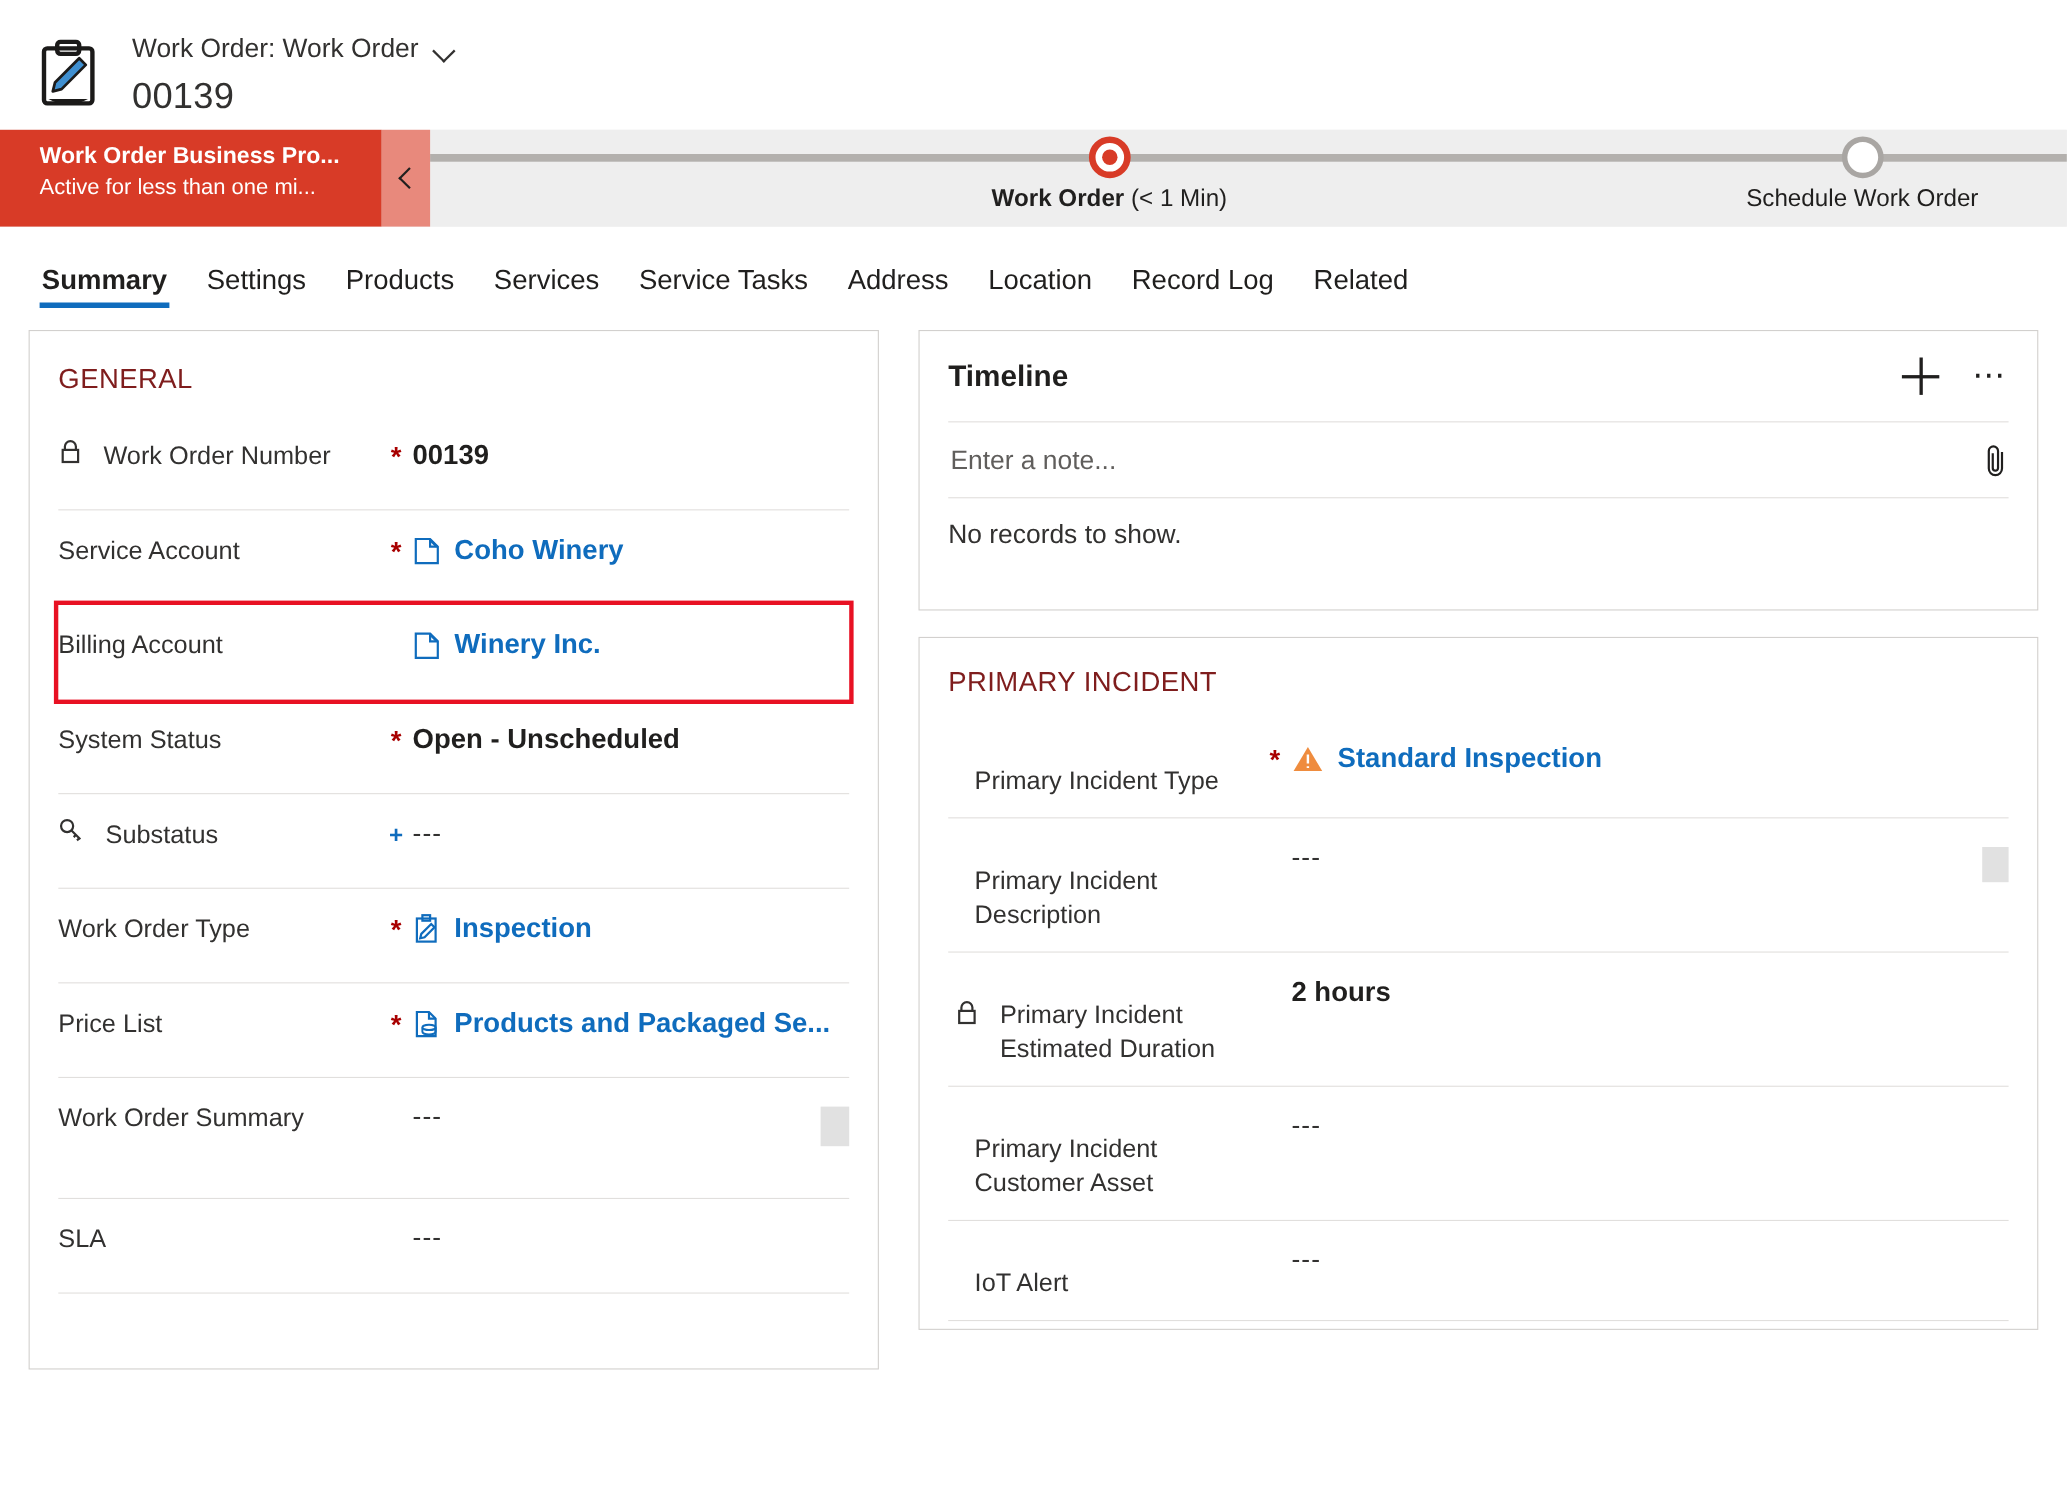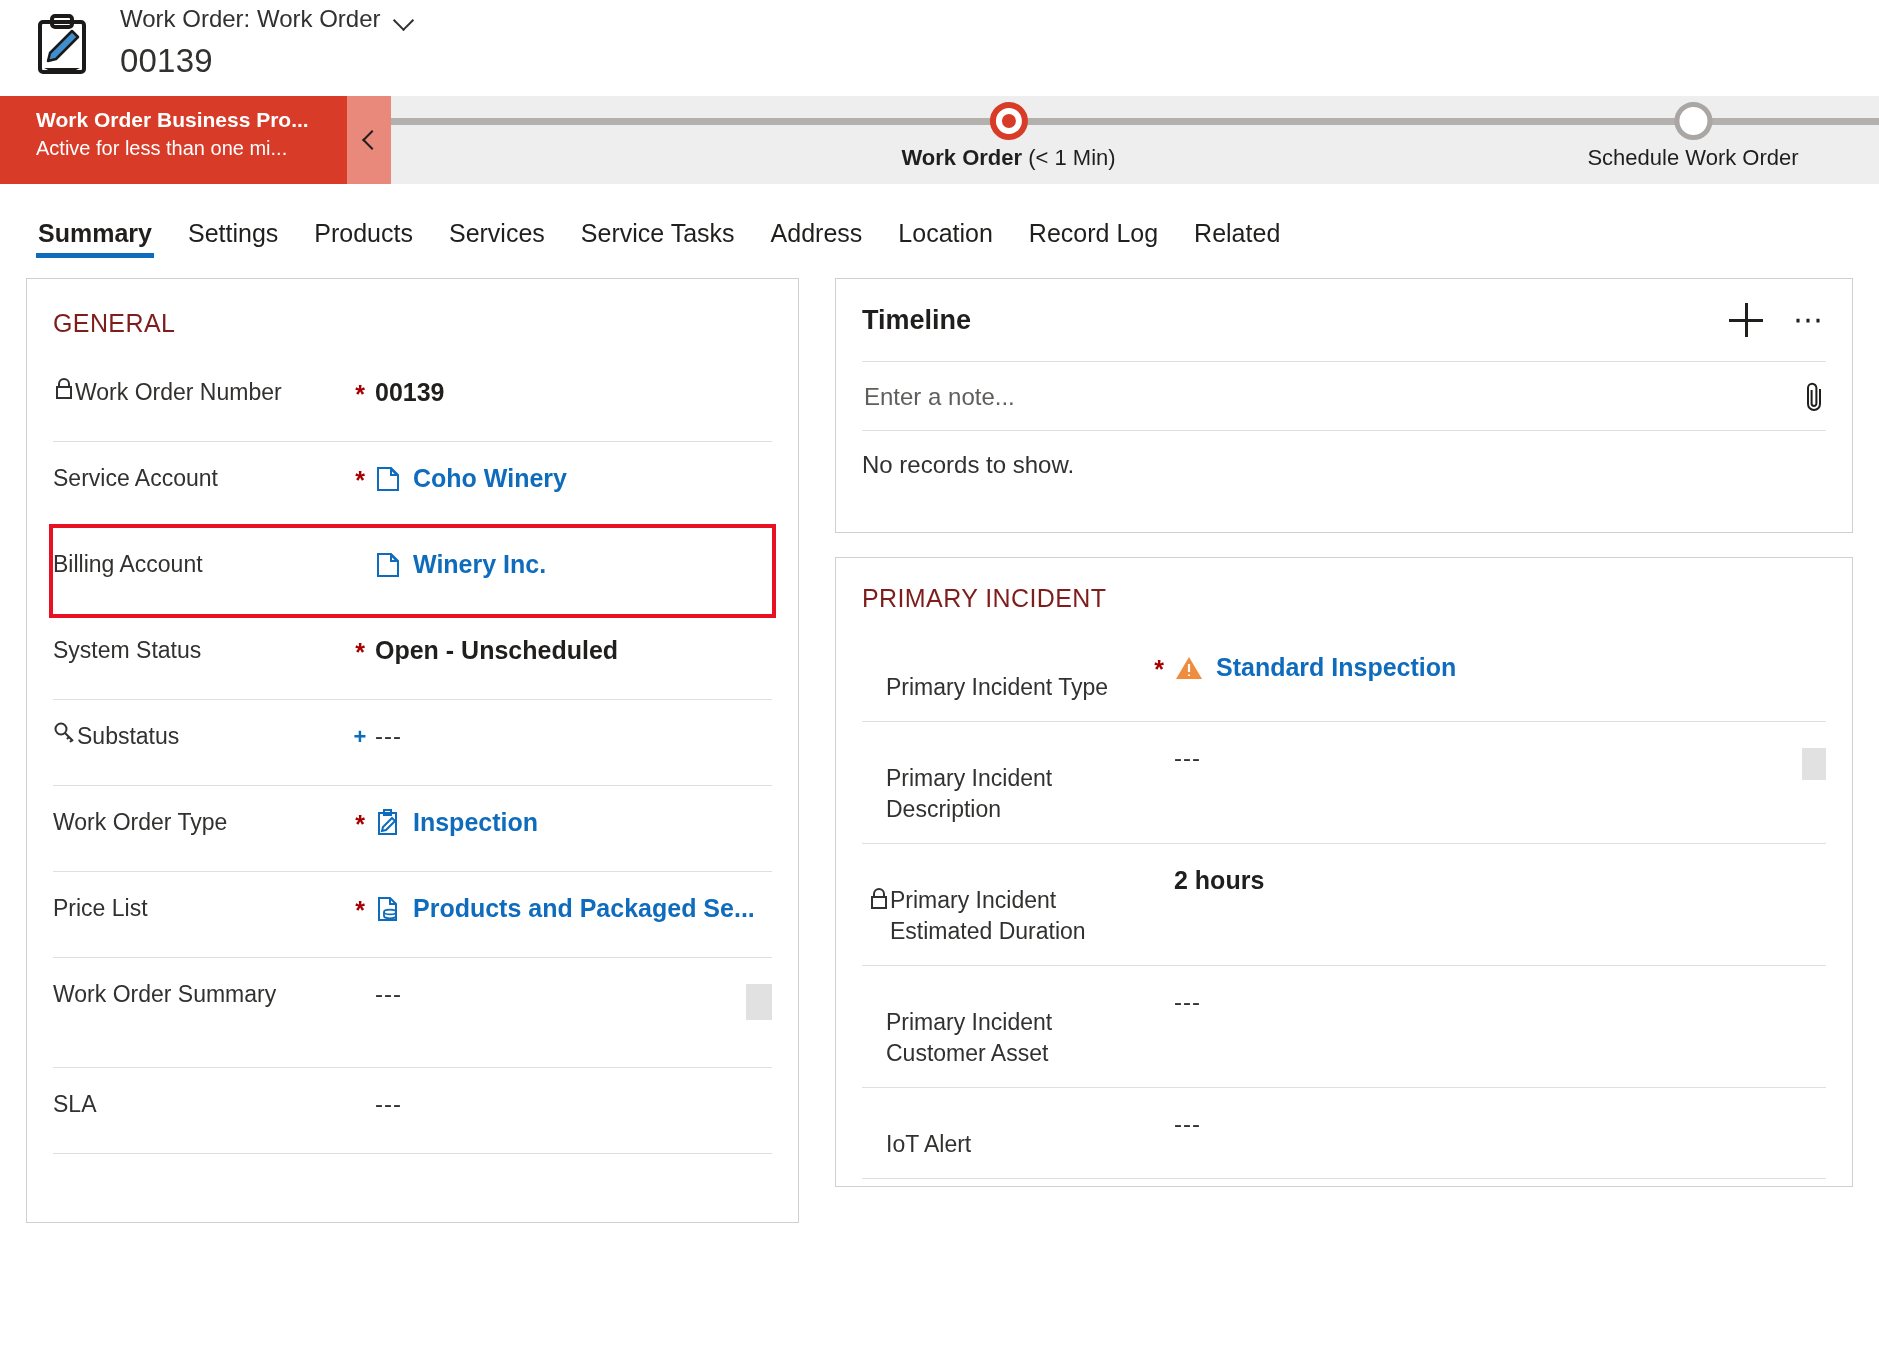--- a/index.html
+++ b/index.html
@@ -8,24 +8,24 @@
     width: 1879px; height: 1357px;
     background: #ffffff;
     font-family: "Liberation Sans", sans-serif;
     color: #1b1a19;
     overflow: hidden;
   }
 
   
   .header {
     position: relative;
-    height: 96px;
-    display: flex;
-    align-items: flex-end;
-    padding: 14px 0 16px 34px;
+    height: 118px;
+    display: flex;
+    align-items: center;
+    padding: 14px 0 0 34px;
   }
   .record-icon {
     width: 60px; height: 66px;
     margin-top: 6px;
     flex: 0 0 auto;
   }
   .header-text { margin-left: 26px; }
   .header-breadcrumb {
     display: flex;
     align-items: center;
@@ -215,21 +215,21 @@
     min-height: 86px;
     position: relative;
   }
   .field-label {
     width: 292px;
     flex: 0 0 auto;
     font-size: 23px;
     color: #323130;
     display: flex;
     align-items: flex-start;
-    gap: 0;
+    gap: 19px;
     padding-top: 3px;
     line-height: 1.35;
   }
   .field-label.wide { width: 258px; margin-top: 20px; }
   .req {
     width: 30px;
     flex: 0 0 auto;
     color: #a80000;
     font-size: 25px;
     text-align: center;

